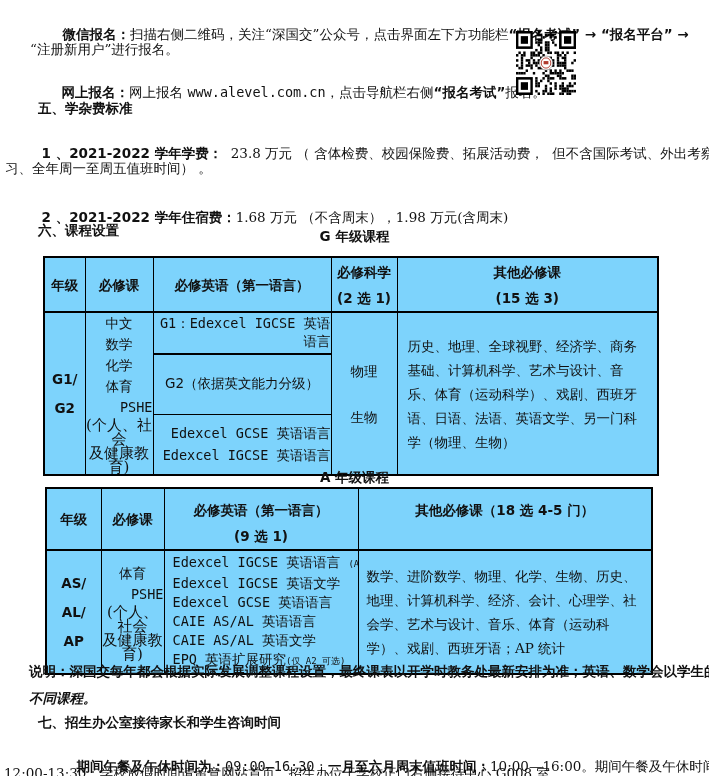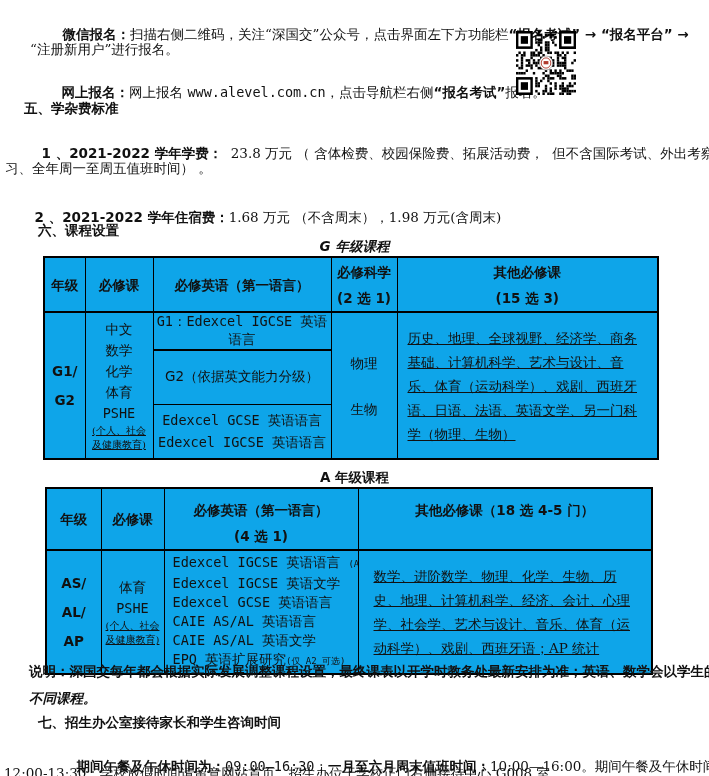--- a/index.html
+++ b/index.html
@@ -4,41 +4,41 @@
 <style>
   html,body{margin:0;padding:0;}
   body{
     width:709px;height:776px;position:relative;overflow:hidden;
     background:#ffffff;color:#111;
     font-family:"DejaVu Serif","Liberation Serif",serif;
     font-size:13.5px;
   }
   .line{position:absolute;white-space:pre;line-height:17px;}
   .b{font-weight:bold;font-family:"DejaVu Sans","Liberation Sans",sans-serif;}
-  .lat{font-family:"DejaVu Sans Mono","Liberation Mono",monospace;}
+  .lat{font-family:"DejaVu Sans Mono","Liberation Mono",monospace;text-align:right;}
   .sm{font-size:9px;}
   .center-title{position:absolute;left:0;width:709px;text-align:center;}
 
-  table{border-collapse:collapse;table-layout:fixed;position:absolute;background:#0ea5e9;}
+  table{border-collapse:collapse;table-layout:fixed;position:absolute;background:#7dd3fc;}
   table,td{border:1px solid #000;}
   table{border-width:2px;}
   td{padding:0;vertical-align:middle;text-align:center;overflow:hidden;}
   tr.hdr td{border-bottom-width:2px;font-weight:bold;
     font-family:"DejaVu Sans","Liberation Sans",sans-serif;line-height:26px;}
   #g-table{left:43px;top:256px;width:614px;}
   #a-table{left:45px;top:487px;width:606px;}
 
   td.eng-g1{border-bottom-width:2px;margin-left:32px;}
   td.eng-g2{border-bottom-style:dashed;border-bottom-width:1px;font-weight:normal;
     font-family:"DejaVu Sans","Liberation Sans",sans-serif;}
   .cell-lines div{line-height:21px;}
-  .note-sm{font-size:10px;line-height:14px !important;text-decoration:underline;}
+  .note-sm{font-size:15px;line-height:14px !important;}
   .grade-cell{font-weight:bold;font-family:"DejaVu Sans","Liberation Sans",sans-serif;line-height:29px;}
   .sci-cell div{line-height:46px;}
-  .other-cell{text-align:left;padding:0 10px;line-height:24px;vertical-align:middle;text-decoration:underline;}
+  .other-cell{text-align:left;padding:0 10px;line-height:24px;vertical-align:middle;}
   .eng-opts{text-align:left;padding:2px 0 2px 8px;vertical-align:middle;}
   .eng-opts div{line-height:19px;white-space:nowrap;}
   .hdr-top{vertical-align:top;padding-top:8px;}
   .qr-box{position:absolute;left:516px;top:31px;width:60px;height:64px;}
 </style>
 </head>
 <body>
 
 <div class="line" style="left:54px;top:9px;">
   <span class="b">微信报名：</span><span>扫描右侧二维码，关注“深国交”公众号，点击界面左下方功能栏</span><span class="b">“报名考试”</span><span class="b"> → </span><span class="b">“报名平台”</span><span class="b"> →</span>
@@ -254,31 +254,31 @@
       <rect x="8" y="80" width="12" height="12" fill="#000"></rect>
       <rect x="72" y="0" width="28" height="28" fill="#000"></rect>
       <rect x="76" y="4" width="20" height="20" fill="#fff"></rect>
       <rect x="80" y="8" width="12" height="12" fill="#000"></rect>
       <circle cx="50" cy="50" r="11" fill="#fff" stroke="#999" stroke-width="1"></circle>
       <circle cx="50" cy="50" r="8" fill="#fff" stroke="#b03a2e" stroke-width="1.5"></circle>
       <rect x="46" y="47" width="8" height="5" fill="#b03a2e"></rect>
     </svg>
 </div>
 
-<div class="line b" style="left:24px;top:100px;">五、学杂费标准</div>
+<div class="line b" style="left:38px;top:100px;">五、学杂费标准</div>
 <div class="line" style="left:33px;top:128px;">
   <span class="b">1 、2021-2022 学年学费：</span><span>  23.8 万元 （ 含体检费、校园保险费、拓展活动费，  但不含国际考试、外出考察实</span>
 </div>
 <div class="line" style="left:5px;top:160px;">习、全年周一至周五值班时间） 。</div>
-<div class="line" style="left:26px;top:192px;">
+<div class="line" style="left:33px;top:192px;">
   <span class="b">2 、2021-2022 学年住宿费：</span><span>1.68 万元 （不含周末），1.98 万元(含周末)</span>
 </div>
 
 <div class="line b" style="left:38px;top:222px;">六、课程设置</div>
-<div class="center-title b" style="top:238px;font-style:italic;">G 年级课程</div>
+<div class="center-title b" style="top:228px;">G 年级课程</div>
 
 <table id="g-table">
   <colgroup>
       <col style="width:41px">
       <col style="width:68px">
       <col style="width:178px">
       <col style="width:66px">
       <col style="width:261px">
     </colgroup>
   <tbody>
@@ -336,21 +336,21 @@
       <col style="width:63px">
       <col style="width:194px">
       <col style="width:294px">
     </colgroup>
   <tbody>
       <tr class="hdr" style="height:55px;">
     <td>年级</td>
     <td>必修课</td>
     <td class="hdr-top">
       <div>必修英语（第一语言）</div>
-      <div>(4 选 1)</div>
+      <div>(9 选 1)</div>
     </td>
     <td class="hdr-top">其他必修课（18 选 4-5 门）</td>
   </tr>
   <tr style="height:114px;">
     <td class="grade-cell">
       <div>AS/</div>
       <div>AL/</div>
       <div>AP</div>
     </td>
     <td class="cell-lines">
@@ -360,21 +360,21 @@
       <div class="note-sm">及健康教育)</div>
     </td>
     <td class="eng-opts lat">
       <div><span>Edexcel IGCSE 英语语言 </span><span class="sm">(A1 新生)</span></div>
       <div><span>Edexcel IGCSE 英语文学</span></div>
       <div><span>Edexcel GCSE 英语语言</span></div>
       <div><span>CAIE AS/AL 英语语言</span></div>
       <div><span>CAIE AS/AL 英语文学</span></div>
       <div><span>EPQ 英语扩展研究</span><span class="sm">(仅 A2 可选)</span></div>
     </td>
-    <td class="other-cell" style="padding:0 15px;">数学、进阶数学、物理、化学、生物、历史、地理、计算机科学、经济、会计、心理学、社会学、艺术与设计、音乐、体育（运动科学）、戏剧、西班牙语；AP 统计</td>
+    <td class="other-cell" style="padding:0 8px;">数学、进阶数学、物理、化学、生物、历史、地理、计算机科学、经济、会计、心理学、社会学、艺术与设计、音乐、体育（运动科学）、戏剧、西班牙语；AP 统计</td>
   </tr>
 </tbody>
   </table>
 
 <div class="line b" style="left:29px;top:663px;">说明：深国交每年都会根据实际发展调整课程设置，最终课表以开学时教务处最新安排为准；英语、数学会以学生的能力和背景匹配</div>
 <div class="line b" style="left:29px;top:690px;font-style:italic;">不同课程。</div>
 <div class="line b" style="left:38px;top:714px;">七、招生办公室接待家长和学生咨询时间</div>
 <div class="line" style="left:68px;top:741px;">
   <span class="b">期间午餐及午休时间为：</span><span class="lat">09:00—16:30；</span><span class="b">一月至六月周末值班时间：</span><span>10:00—16:00。期间午餐及午休时间为</span>
 </div>

